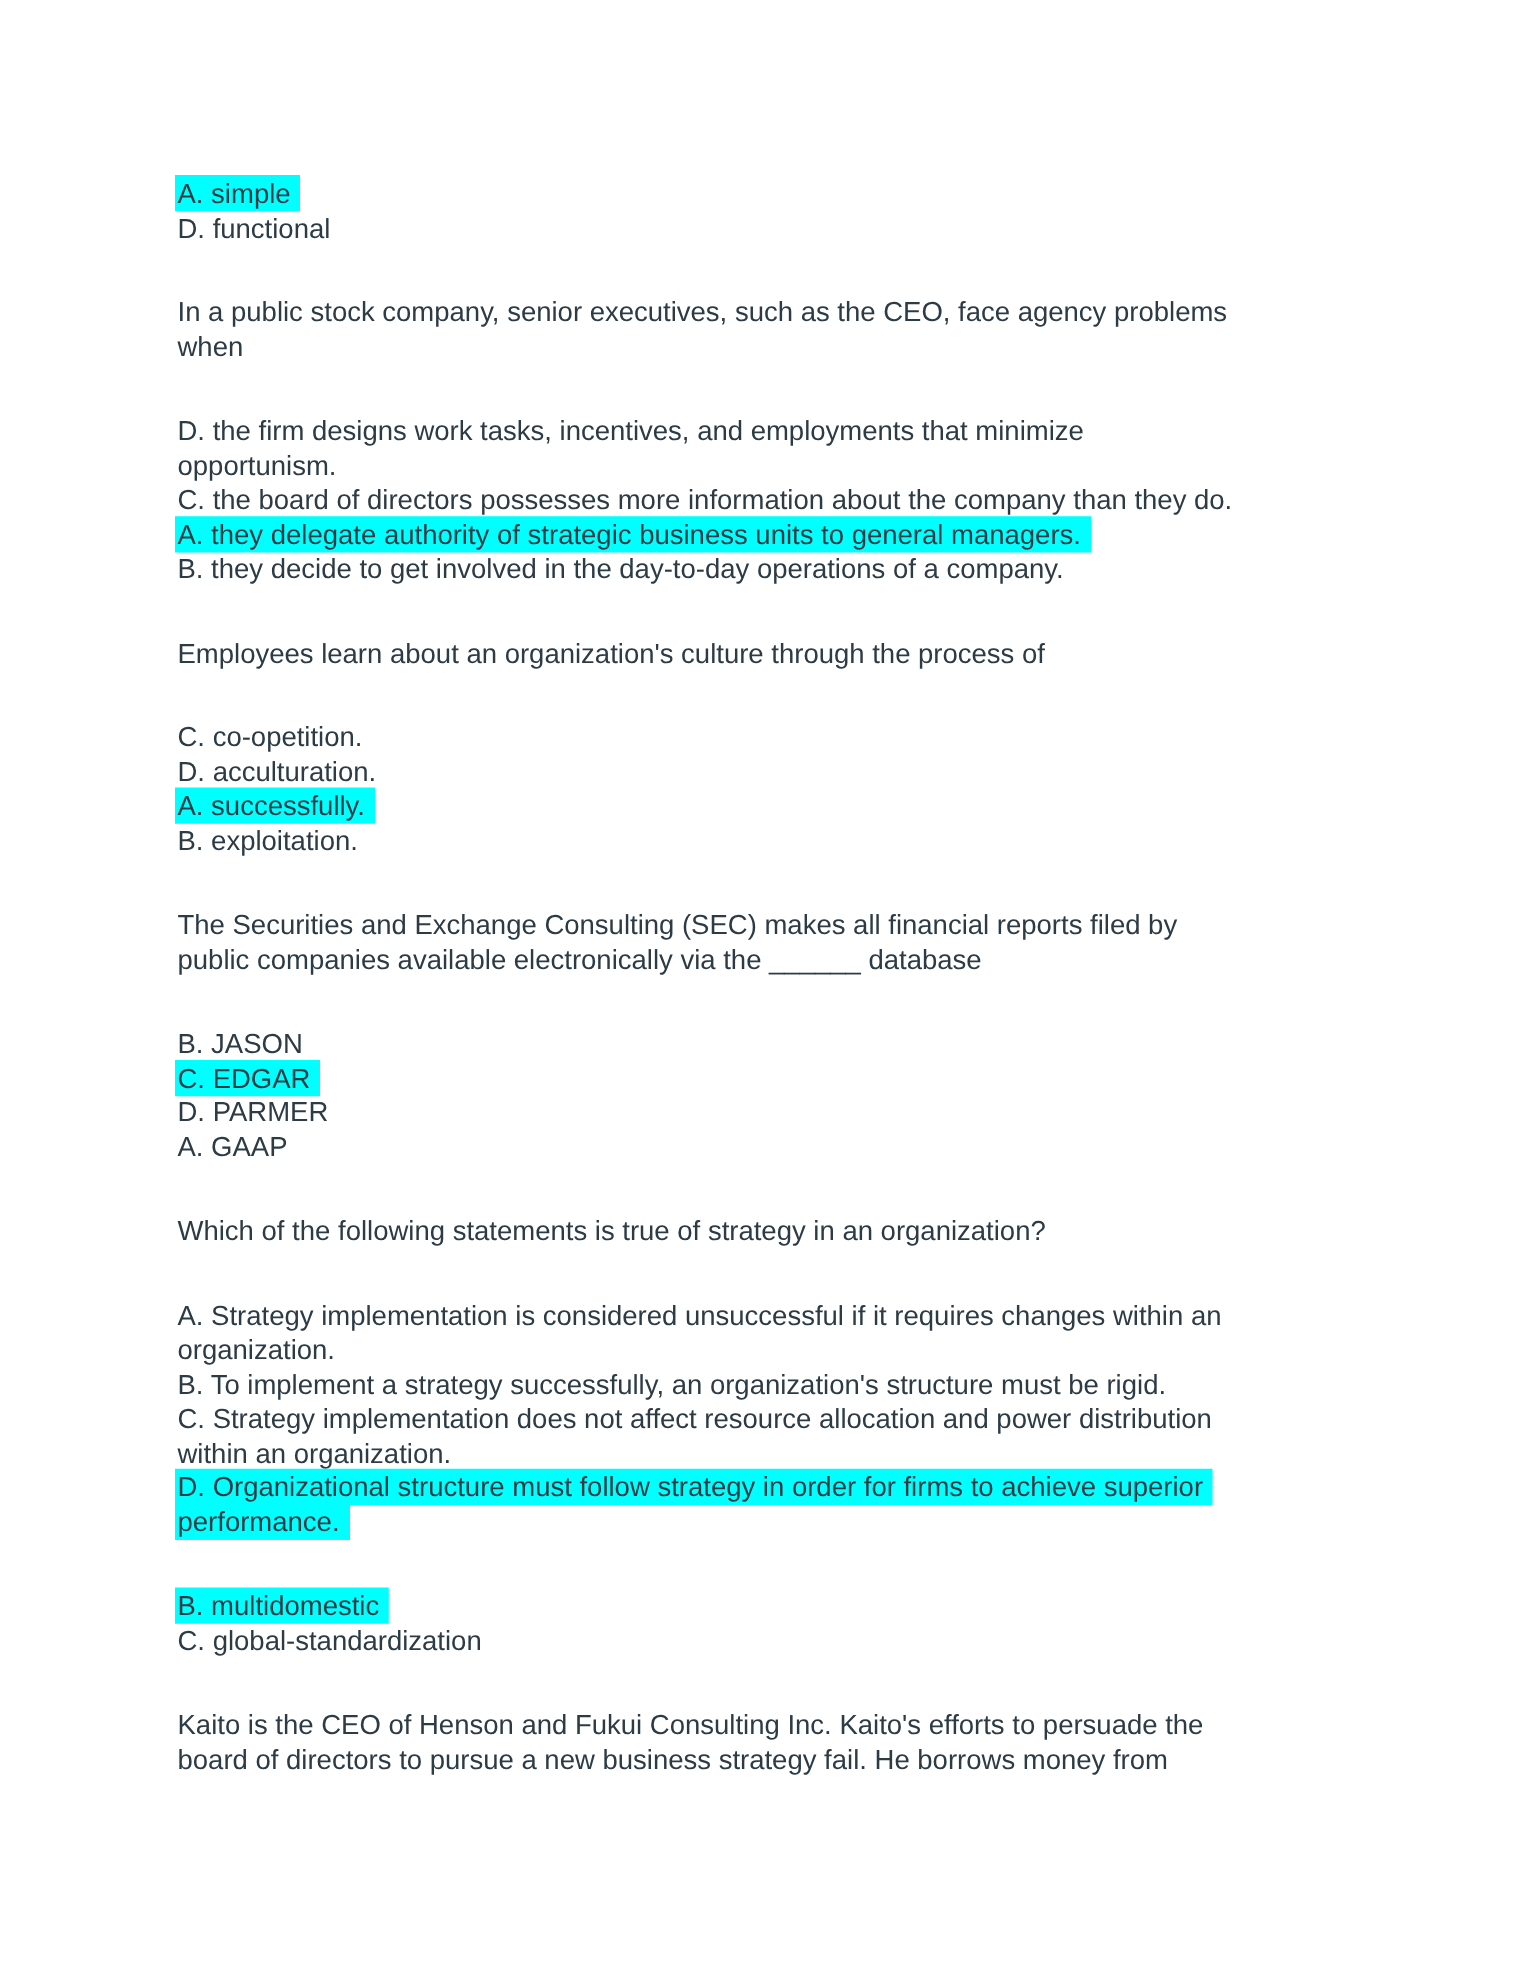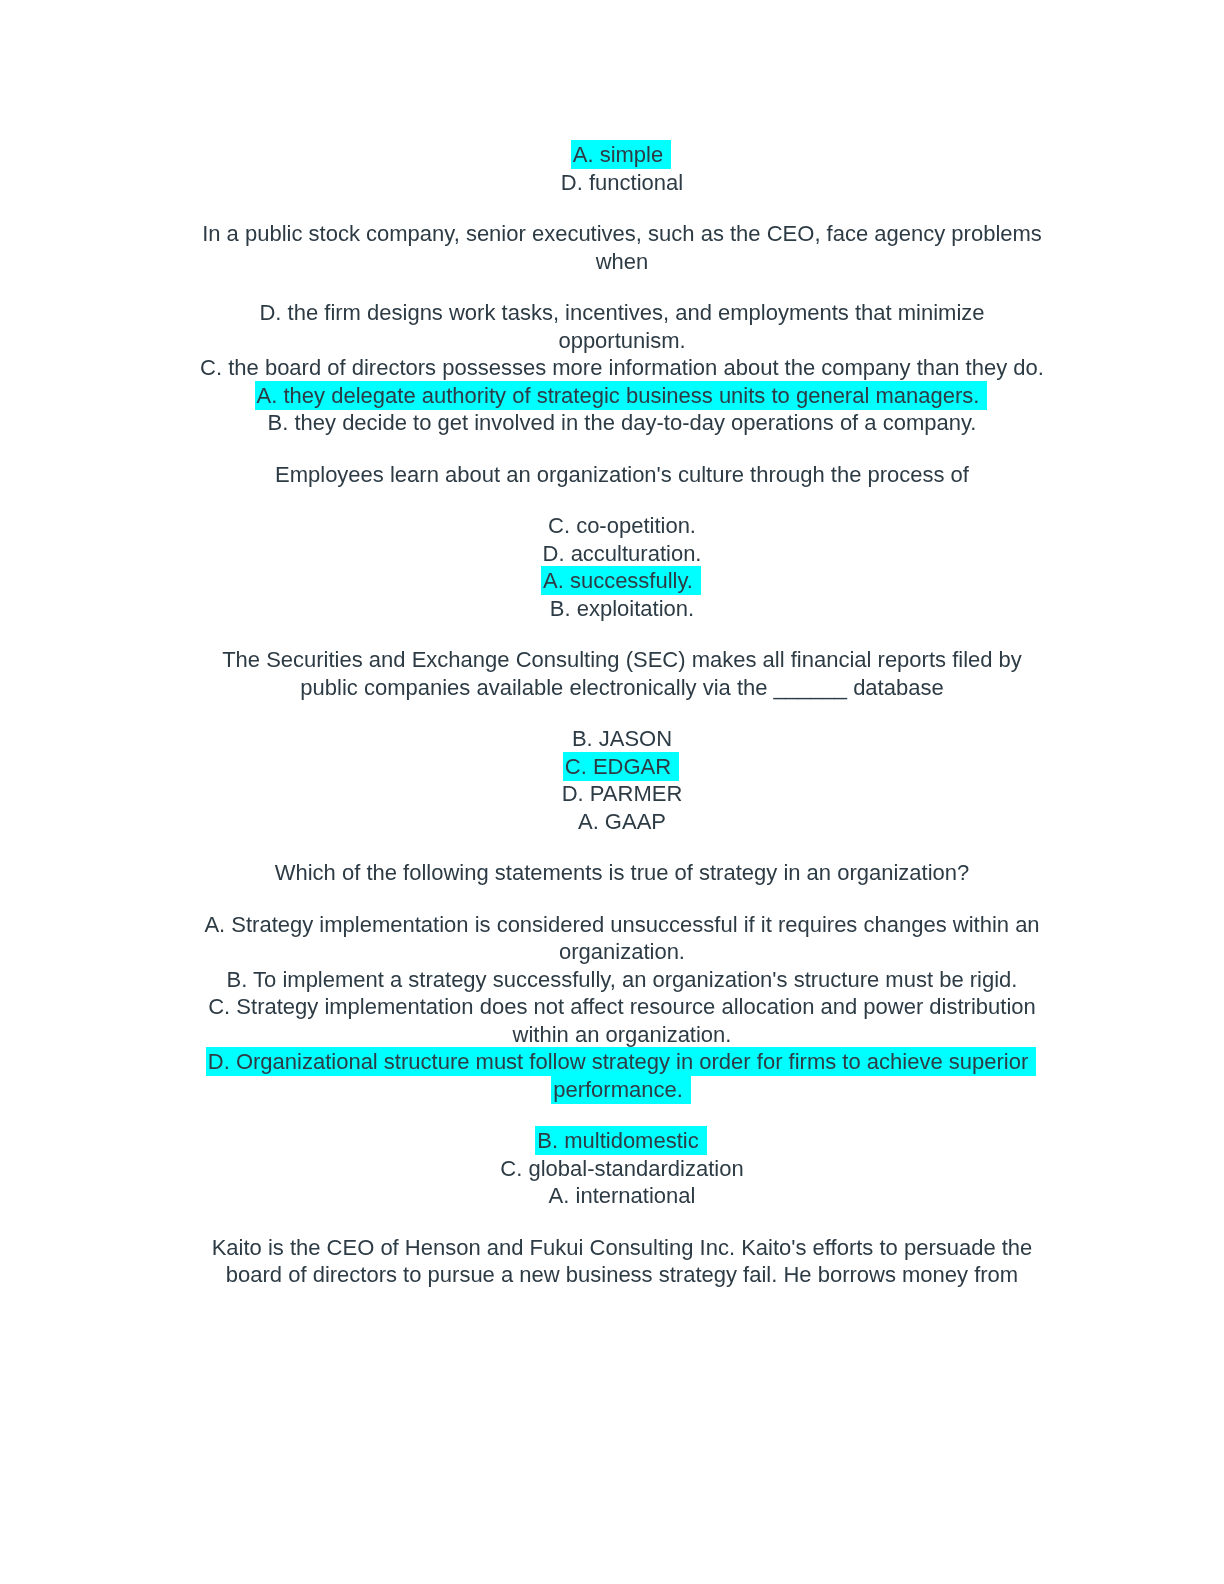--- a/index.html
+++ b/index.html
@@ -18,24 +18,23 @@
   .doc {
     position: absolute;
     left: 142px;
     top: 141px;
     width: 960px;
     color: #2d3b45;
     font-size: 22px;
   }
   .block {
     margin: 0;
-    text-align: center;
   }
   .block + .block {
-    margin-top: 24px; 
+    margin-top: 40px; 
   }
   .line {
     height: 27.5px;
     line-height: 27.5px;
     white-space: nowrap;
   }
   .hl {
     background: #00ffff;
     padding: 2px 8px 2px 2px;
     margin-left: -2px;
@@ -88,20 +87,19 @@
         <div class="line">organization.</div>
         <div class="line">B. To implement a strategy successfully, an organization's structure must be rigid.</div>
         <div class="line">C. Strategy implementation does not affect resource allocation and power distribution</div>
         <div class="line">within an organization.</div>
         <div class="line"><span class="hl">D. Organizational structure must follow strategy in order for firms to achieve superior</span></div>
         <div class="line"><span class="hl">performance.</span></div>
       </div>
       <div class="block">
         <div class="line"><span class="hl">B. multidomestic</span></div>
         <div class="line">C. global-standardization</div>
-        <div class="line">A. international</div>
       </div>
       <div class="block">
         <div class="line">Kaito is the CEO of Henson and Fukui Consulting Inc. Kaito's efforts to persuade the</div>
         <div class="line">board of directors to pursue a new business strategy fail. He borrows money from</div>
       </div>
     </div>
 </div>
 
 </body></html>

